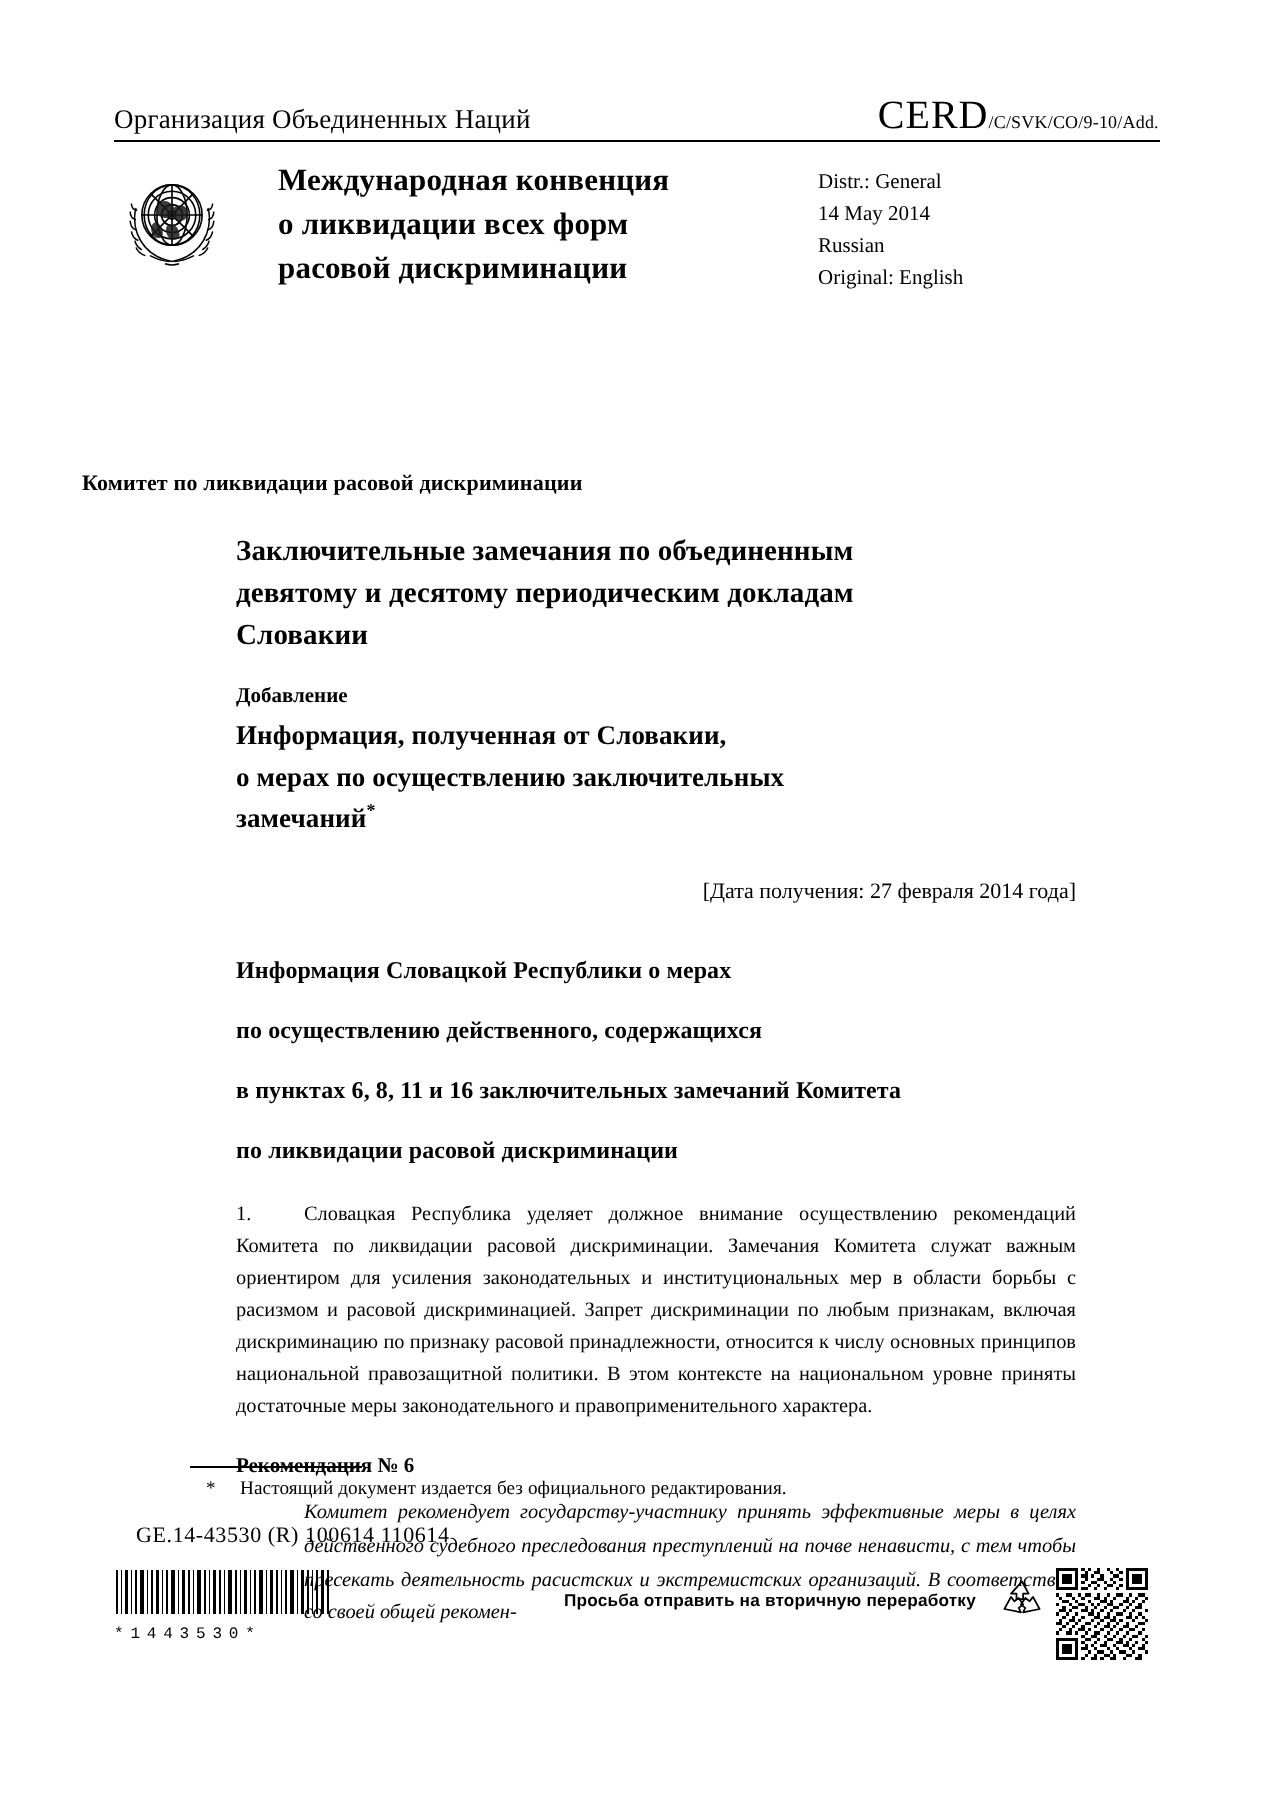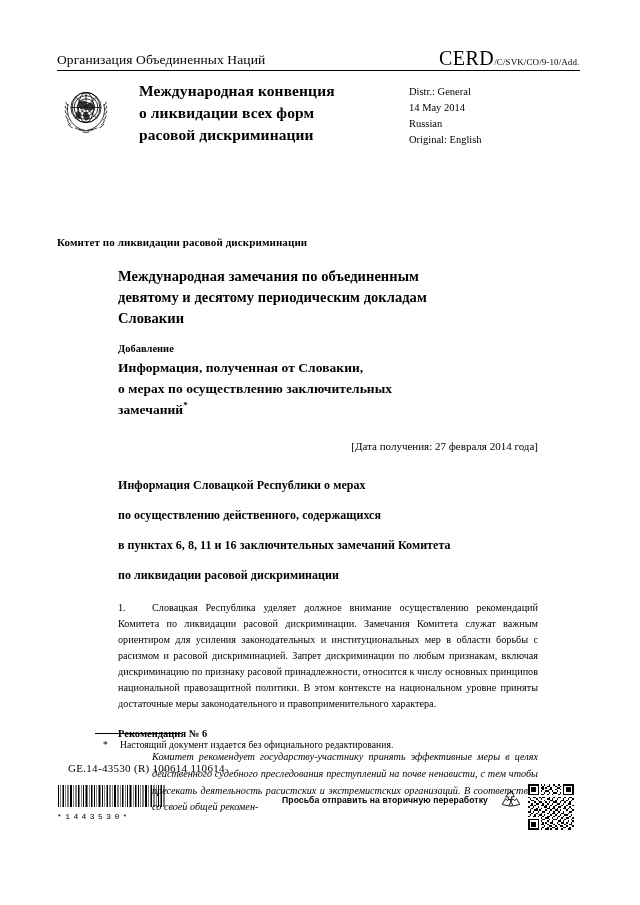--- a/index.html
+++ b/index.html
@@ -85,21 +85,21 @@
     flex: 0 0 auto;
     width: 175px;
     font-size: 10.5px;
     line-height: 1.52;
     margin-top: 4px;
   }
 
   
   .committee {
     position: absolute;
-    left: 57px;
+    left: 41px;
     top: 236px;
     font-weight: bold;
     font-size: 11px;
     letter-spacing: 0.1px;
   }
   .content {
     position: absolute;
     left: 118px;
     top: 266px;
     width: 420px;
@@ -302,21 +302,21 @@
         <div>Original: English</div>
       </div>
     </div>
   </div>
 
   <div class="committee">Комитет по ликвидации расовой дискриминации</div>
 
   <div class="content">
 
     <div class="doc-title">
-      <div>Международная замечания по объединенным</div>
+      <div>Заключительные замечания по объединенным</div>
       <div>девятому и десятому периодическим докладам</div>
       <div>Словакии</div>
     </div>
 
     <div class="addendum">Добавление</div>
 
     <div class="subtitle">
       <div>Информация, полученная от Словакии,</div>
       <div>о мерах по осуществлению заключительных</div>
       <div><span>замечаний</span><span class="sup-star">*</span></div>

